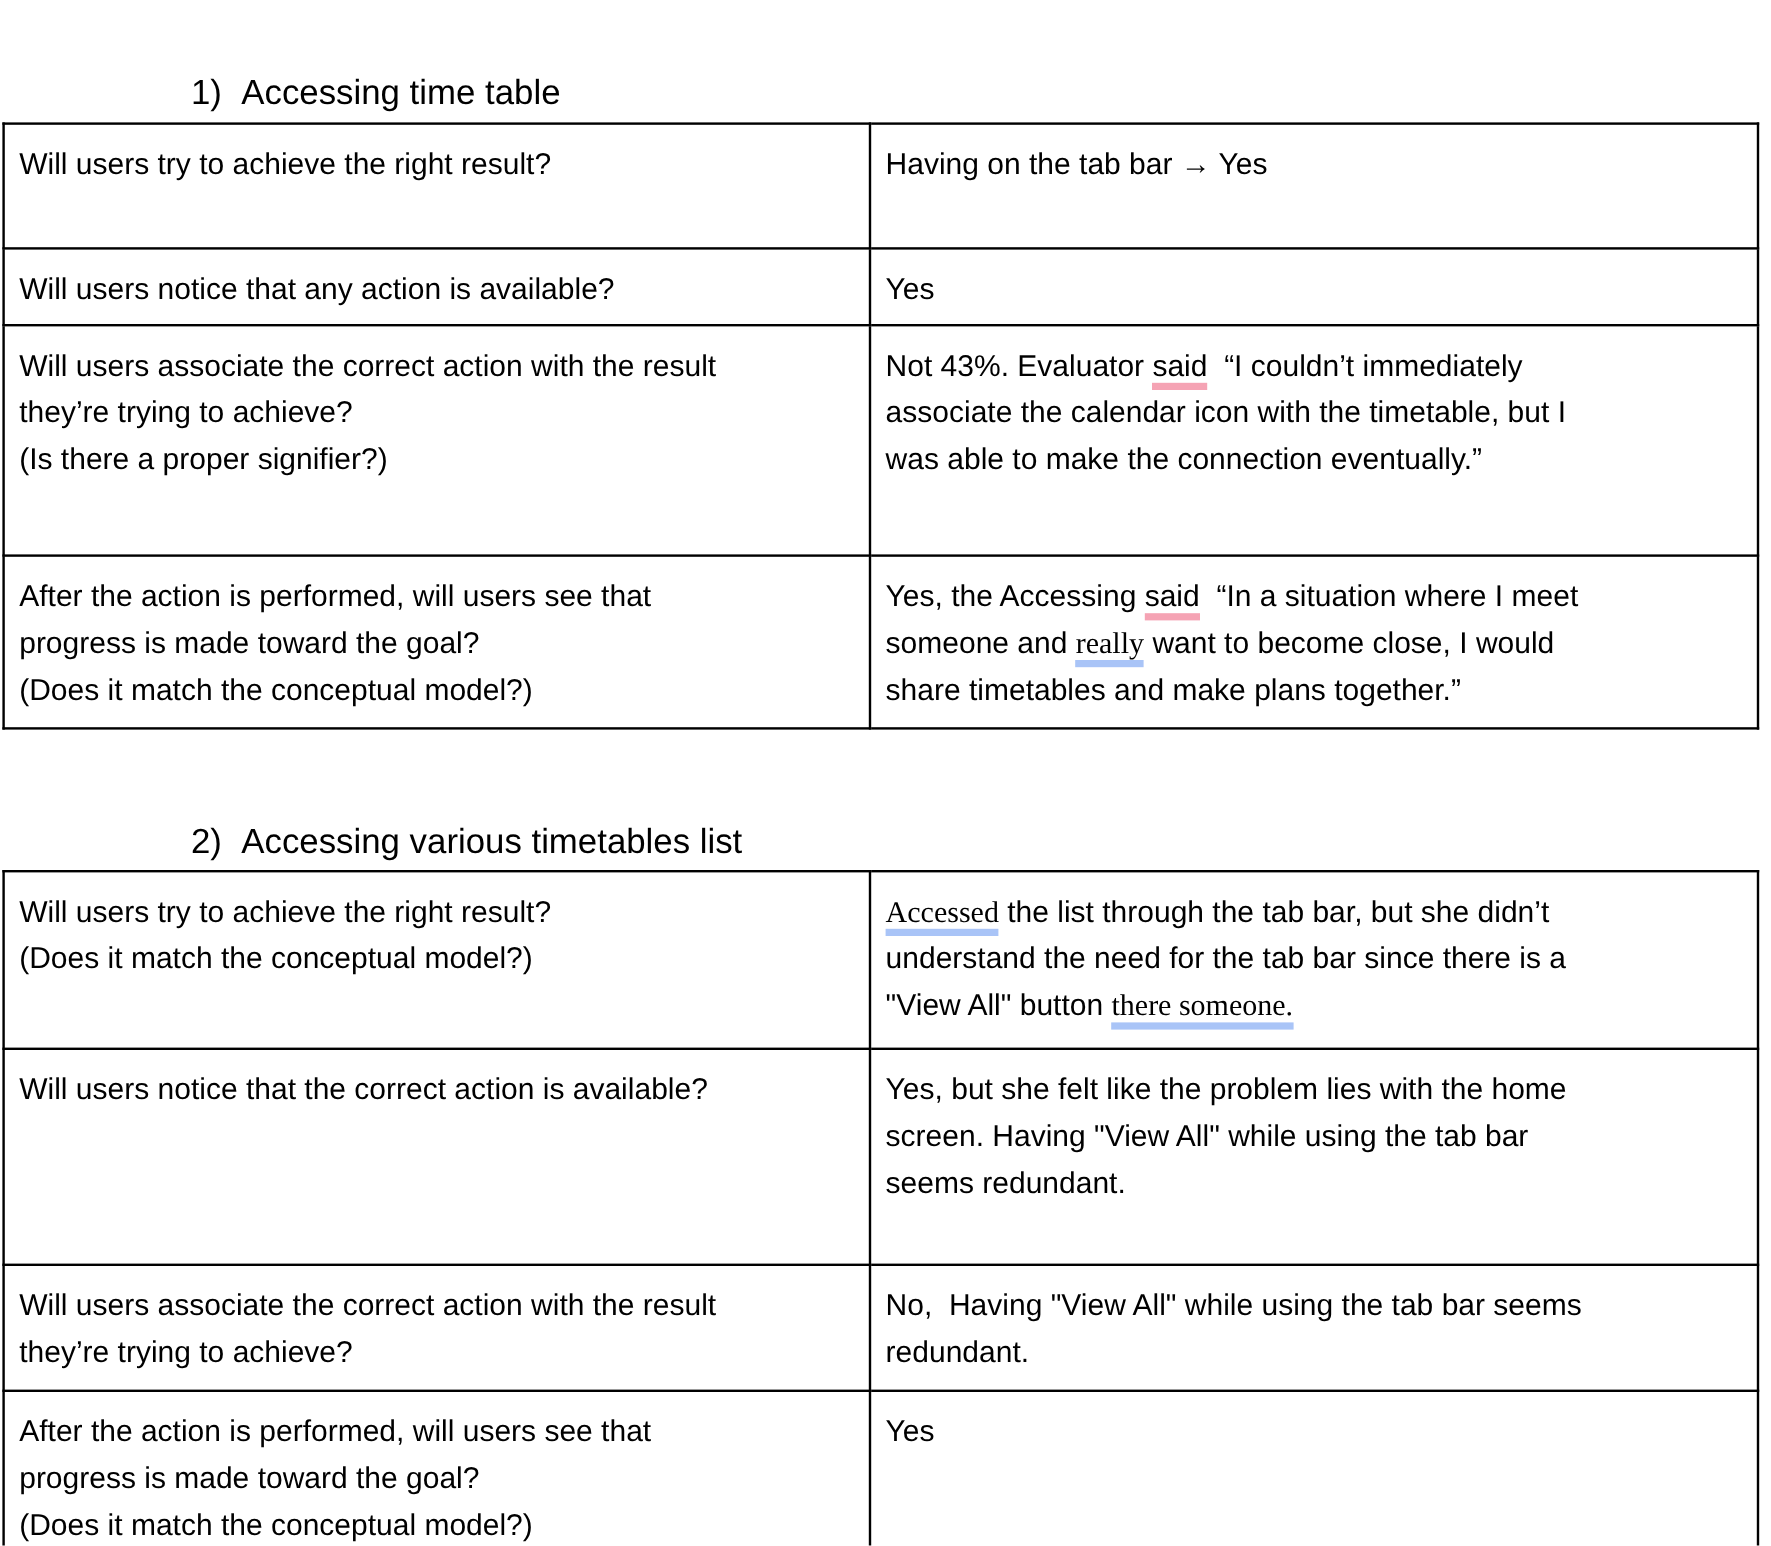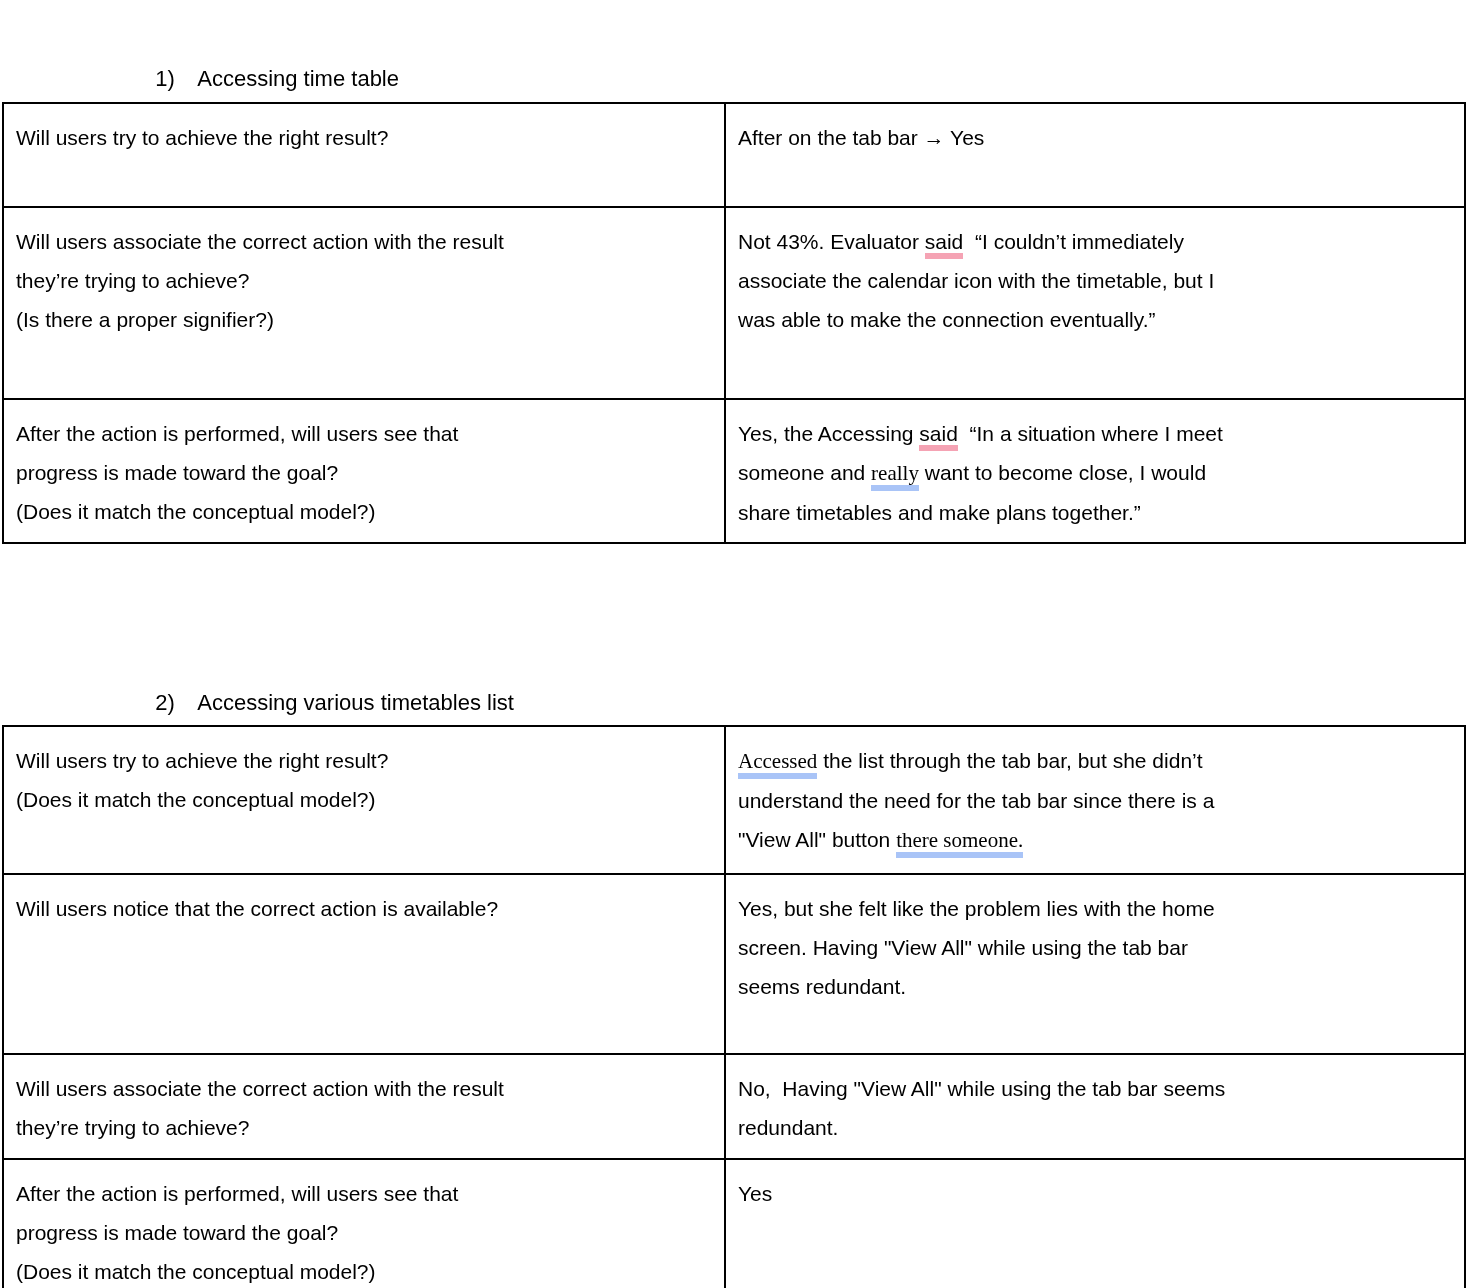--- a/index.html
+++ b/index.html
@@ -11,40 +11,40 @@
     width: 1476px;
     height: 1288px;
     position: relative;
     font-family: "Liberation Sans", sans-serif;
     color: #000000;
     overflow: hidden;
   }
   .heading {
     position: absolute;
     left: 143px;
-    font-size: 22px;
+    font-size: 29px;
     line-height: 39px;
     white-space: pre;
   }
   .heading .num {
     display: inline-block;
     width: 42px;
   }
   table.qa {
     position: absolute;
     left: 2px;
     width: 1462px;
     border-collapse: collapse;
     table-layout: fixed;
   }
   table.qa td {
     border: 2px solid #000000;
     vertical-align: top;
     padding: 14px 12px 0 12px;
-    font-size: 21px;
+    font-size: 25px;
     line-height: 39px;
     white-space: pre-wrap;
     overflow: hidden;
   }
   .u-pink { border-bottom: 6px solid var(--u-pink, #f5a3b4); }
   .u-blue { border-bottom: 6px solid var(--u-blue, #a9c4f7); font-family: Liberation Serif, serif; }
 </style>
 </head>
 <body>
 
@@ -53,21 +53,25 @@
 </div>
 
 <table class="qa" id="table-0" style="top:102px">
   <colgroup>
     <col style="width:722px">
     <col style="width:740px">
   </colgroup>
   <tbody>
       <tr style="height: 104px;">
         <td><span>Will users try to achieve the right result?</span></td>
-        <td><span>After on the tab bar → Yes</span></td>
+        <td><span>Having on the tab bar → Yes</span></td>
+      </tr>
+      <tr style="height: 64px;">
+        <td><span>Will users notice that any action is available?</span></td>
+        <td><span>Yes</span></td>
       </tr>
       <tr style="height: 192px;">
         <td><span>Will users associate the correct action with the result
 they’re trying to achieve?
 (Is there a proper signifier?)</span></td>
         <td><span>Not 43%. Evaluator </span><span class="u-pink">said</span><span>  “I couldn’t immediately
 associate the calendar icon with the timetable, but I
 was able to make the connection eventually.”</span></td>
       </tr>
       <tr style="height: 144px;">

